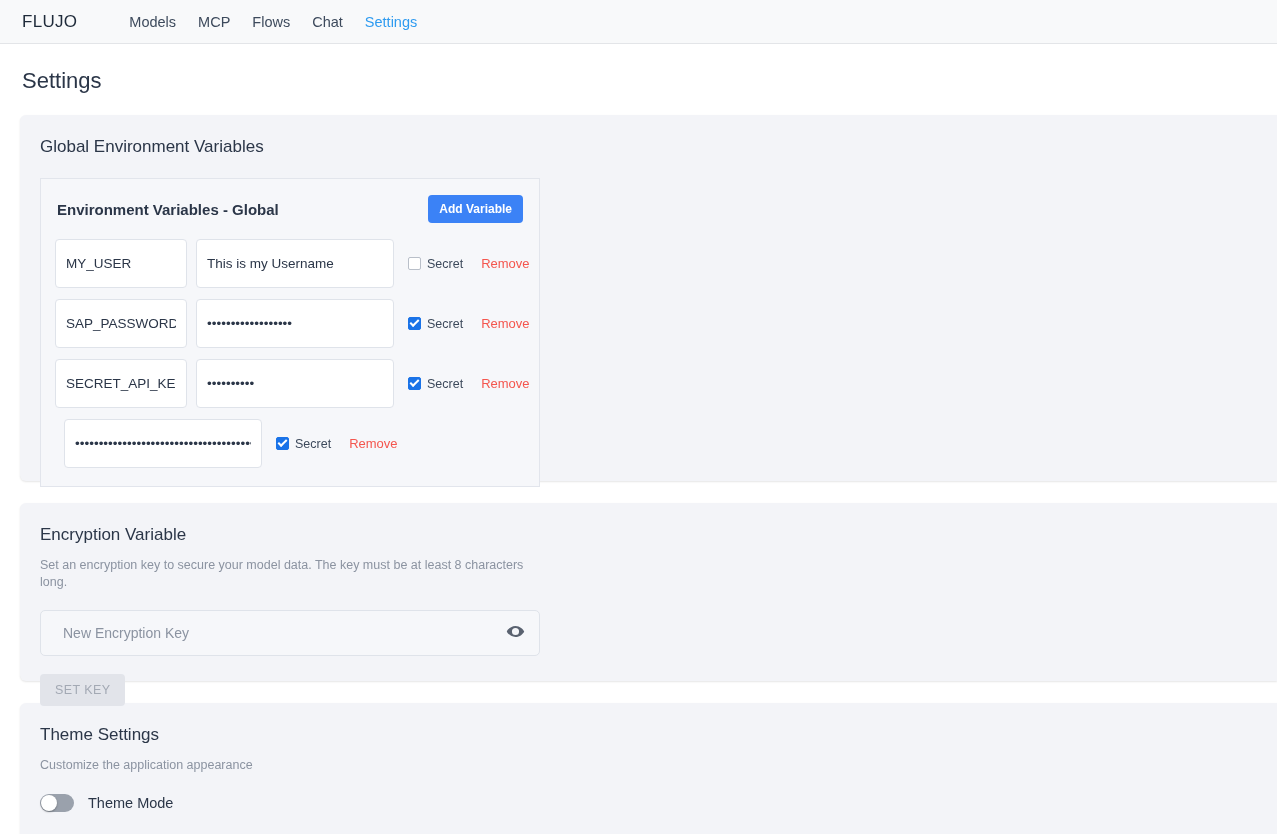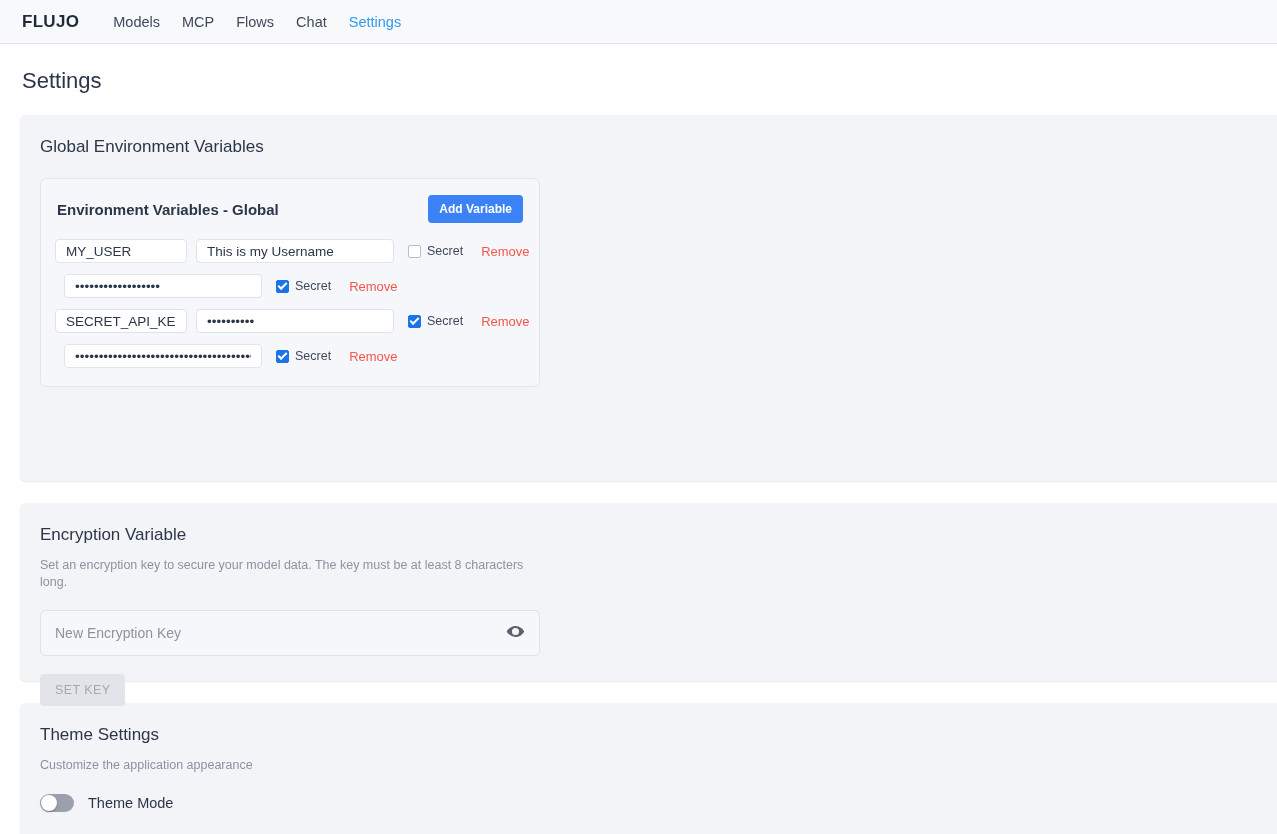--- a/index.html
+++ b/index.html
@@ -17,24 +17,24 @@
   .navbar {
     height: 44px;
     background: #f8f9fa;
     border-bottom: 1px solid #e3e5e8;
     display: flex;
     align-items: center;
     padding: 0 0 0 22px;
   }
   .brand {
     font-size: 17px;
-    font-weight: bold;
+    font-weight: normal;
     color: #1f2b3a;
     letter-spacing: 0.3px;
-    margin-right: 34px;
+    margin-right: 52px;
   }
   .nav-links { display: flex; align-items: center; gap: 22px; }
   .nav-link {
     font-size: 14.5px;
     color: #3d4a5c;
     text-decoration: none;
     cursor: pointer;
   }
   .nav-link.active { color: #2e9bf0; }
 
@@ -70,21 +70,21 @@
     line-height: 1.32;
     margin: 0;
     max-width: 500px;
   }
 
   
   .env-card {
     margin-top: 21px;
     width: 500px;
     border: 1px solid #e2e5ec;
-    border-radius: 6px;
+    border-radius: 0;
     padding: 16px 16px 18px 14px;
     background: #f6f7fa;
   }
   .env-card-head {
     display: flex;
     align-items: center;
     justify-content: space-between;
     margin-bottom: 16px;
     padding-left: 2px;
   }
@@ -106,21 +106,21 @@
   }
 
   .var-row {
     display: flex;
     align-items: center;
     margin-bottom: 11px;
   }
   .var-row:last-child { margin-bottom: 0; }
 
   .txt-input {
-    height: 24px;
+    height: 49px;
     border: 1px solid #dfe3ea;
     border-radius: 4px;
     background: #ffffff;
     font-size: 13.5px;
     color: #2b3648;
     padding: 0 10px;
     font-family: "Liberation Sans", sans-serif;
     outline: none;
   }
   .key-input { width: 132px; }
@@ -167,21 +167,21 @@
   
   .enc-input-wrap {
     margin-top: 20px;
     width: 500px;
     height: 46px;
     border: 1px solid #dfe3ea;
     border-radius: 5px;
     background: #f6f7fa;
     display: flex;
     align-items: center;
-    padding: 0 12px 0 12px;
+    padding: 0 12px 0 20px;
   }
   .enc-input {
     flex: 1;
     border: none;
     background: transparent;
     font-size: 14px;
     color: #2b3648;
     outline: none;
     font-family: "Liberation Sans", sans-serif;
   }
@@ -264,20 +264,21 @@
       <input class="txt-input key-input" type="text" value="MY_USER" style="">
       <input class="txt-input val-input" type="text" value="This is my Username" style="">
       <div class="secret-wrap">
         <span class="cbox"></span>
         <span class="secret-label">Secret</span>
       </div>
       <span class="remove-link">Remove</span>
     </div>
 
     <div class="var-row">
+      <input class="txt-input key-input" type="text" value="SAP_PASSWORD" style="">
       <input class="txt-input val-input" type="text" value="••••••••••••••••••" style="">
       <div class="secret-wrap">
         <span class="cbox checked"></span>
         <span class="secret-label">Secret</span>
       </div>
       <span class="remove-link">Remove</span>
     </div>
 
     <div class="var-row">
       <input class="txt-input key-input" type="text" value="SECRET_API_KEY" style="">

